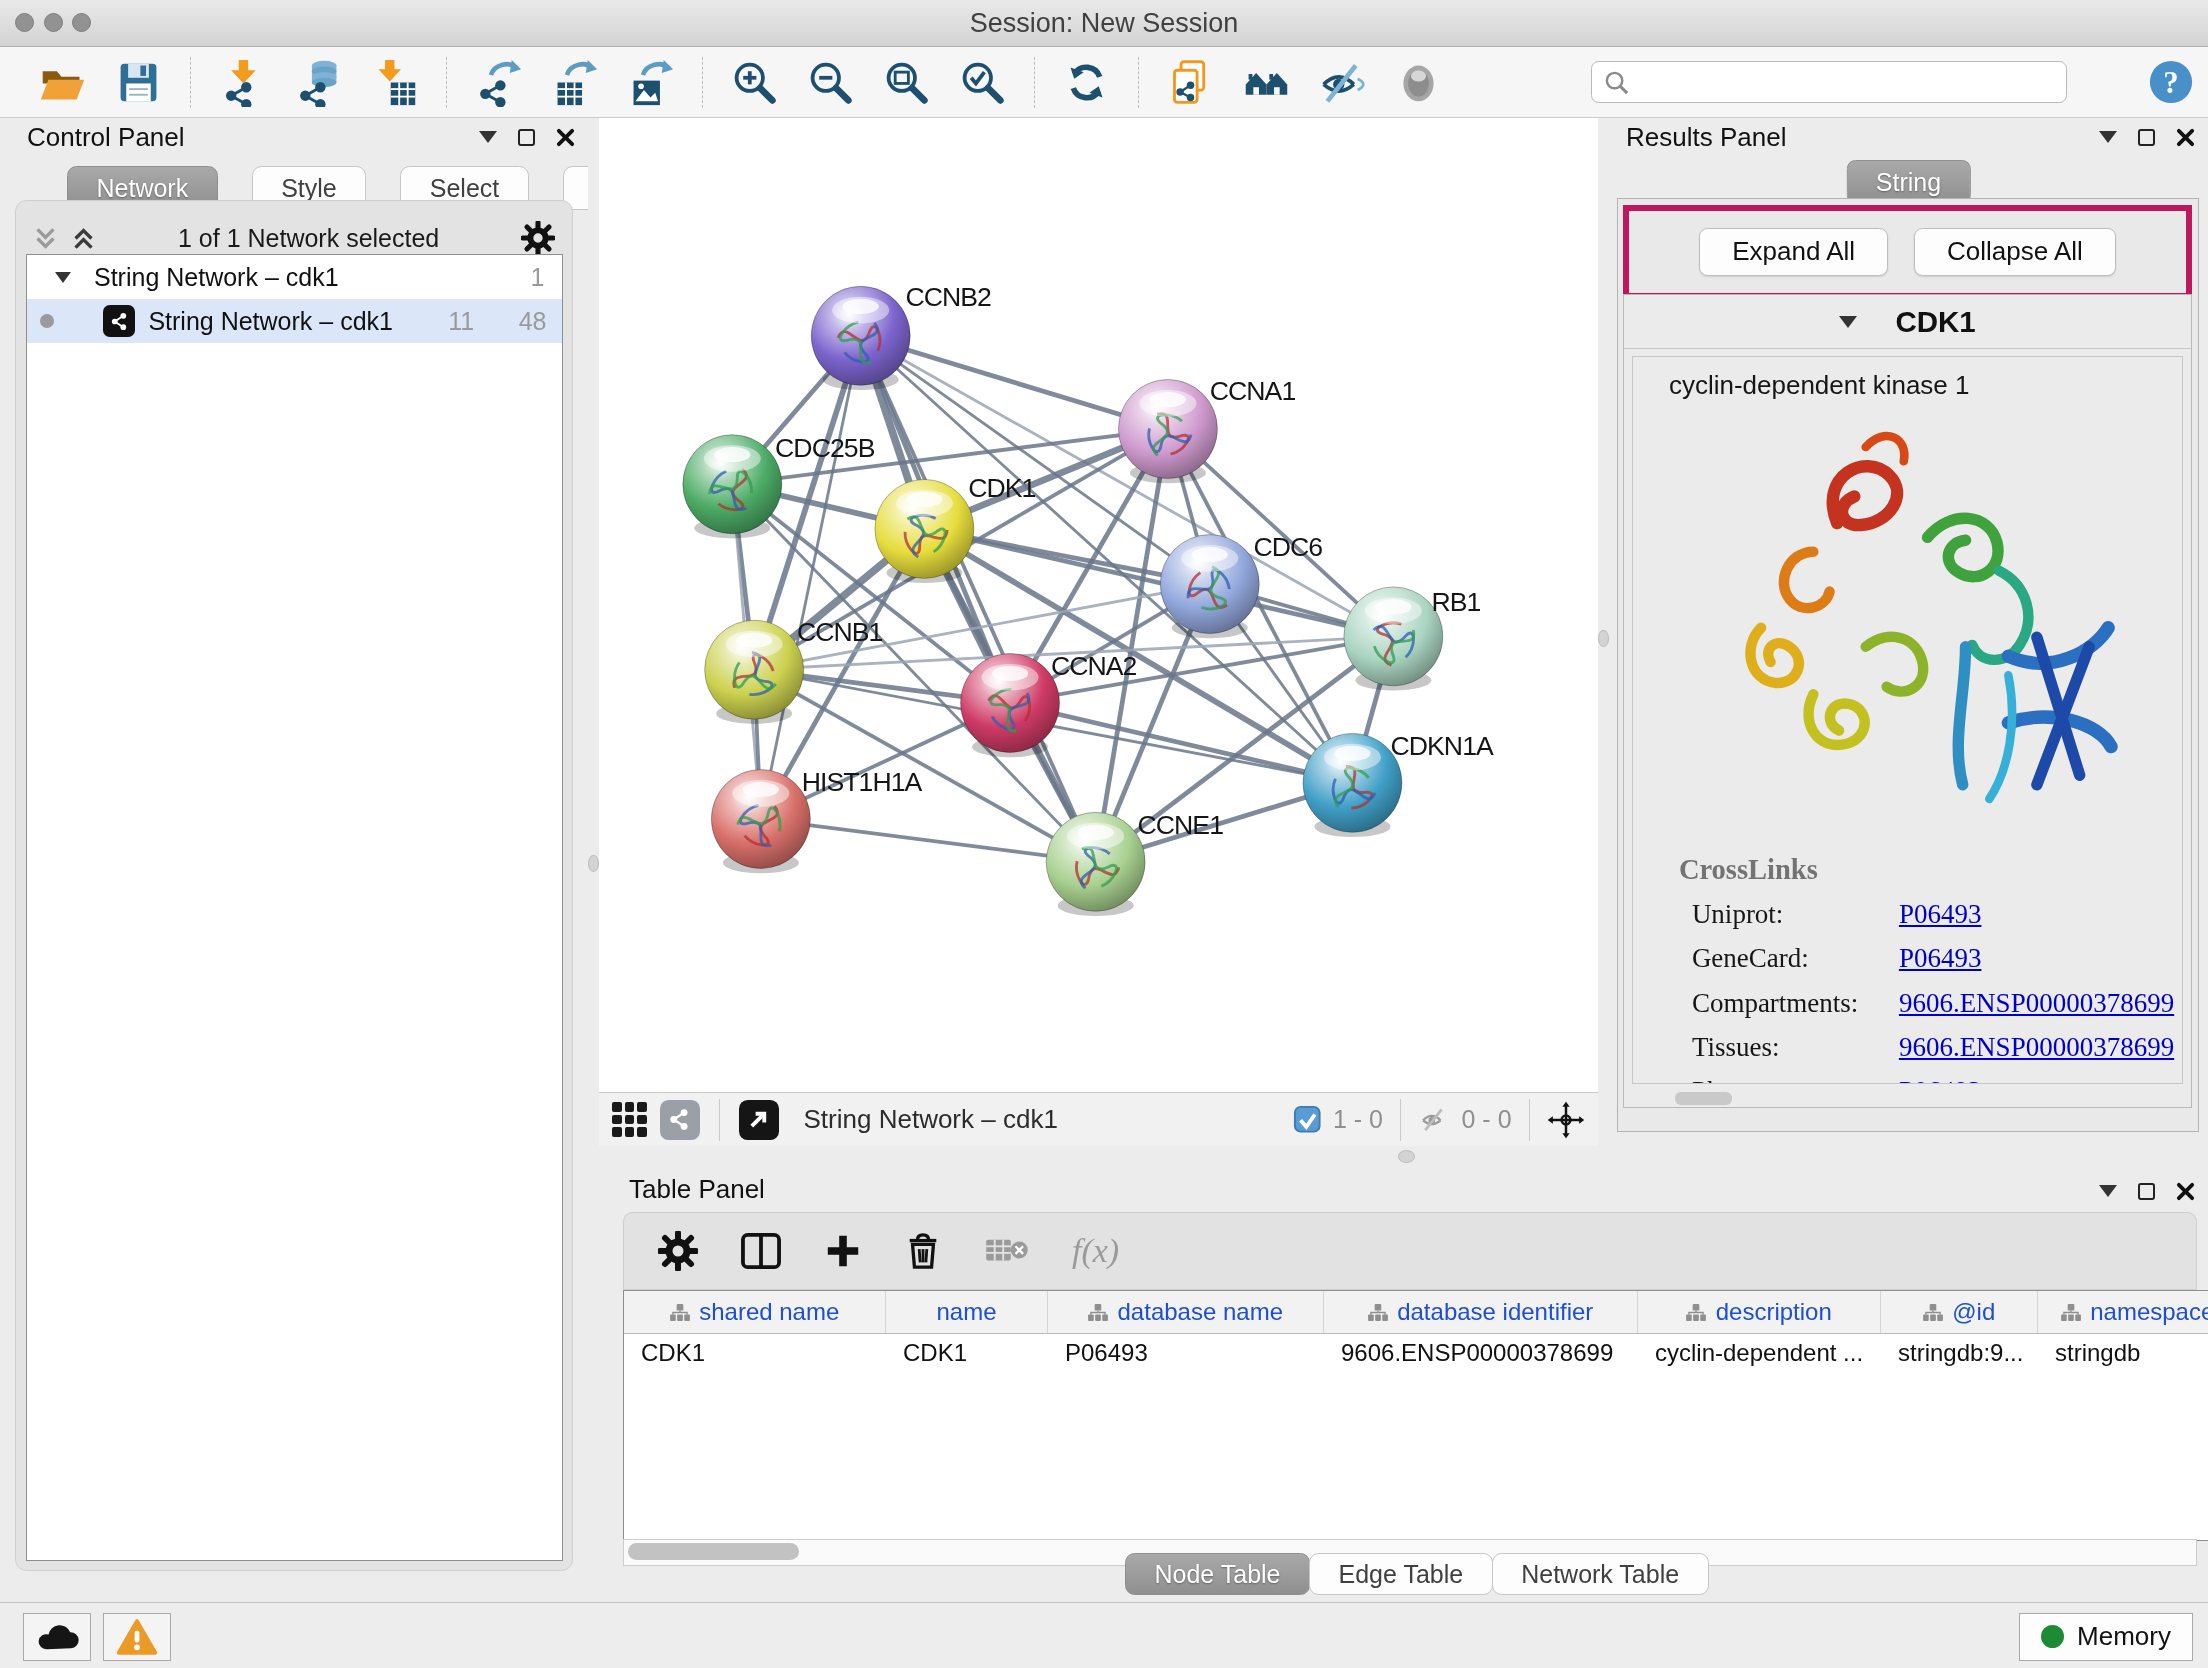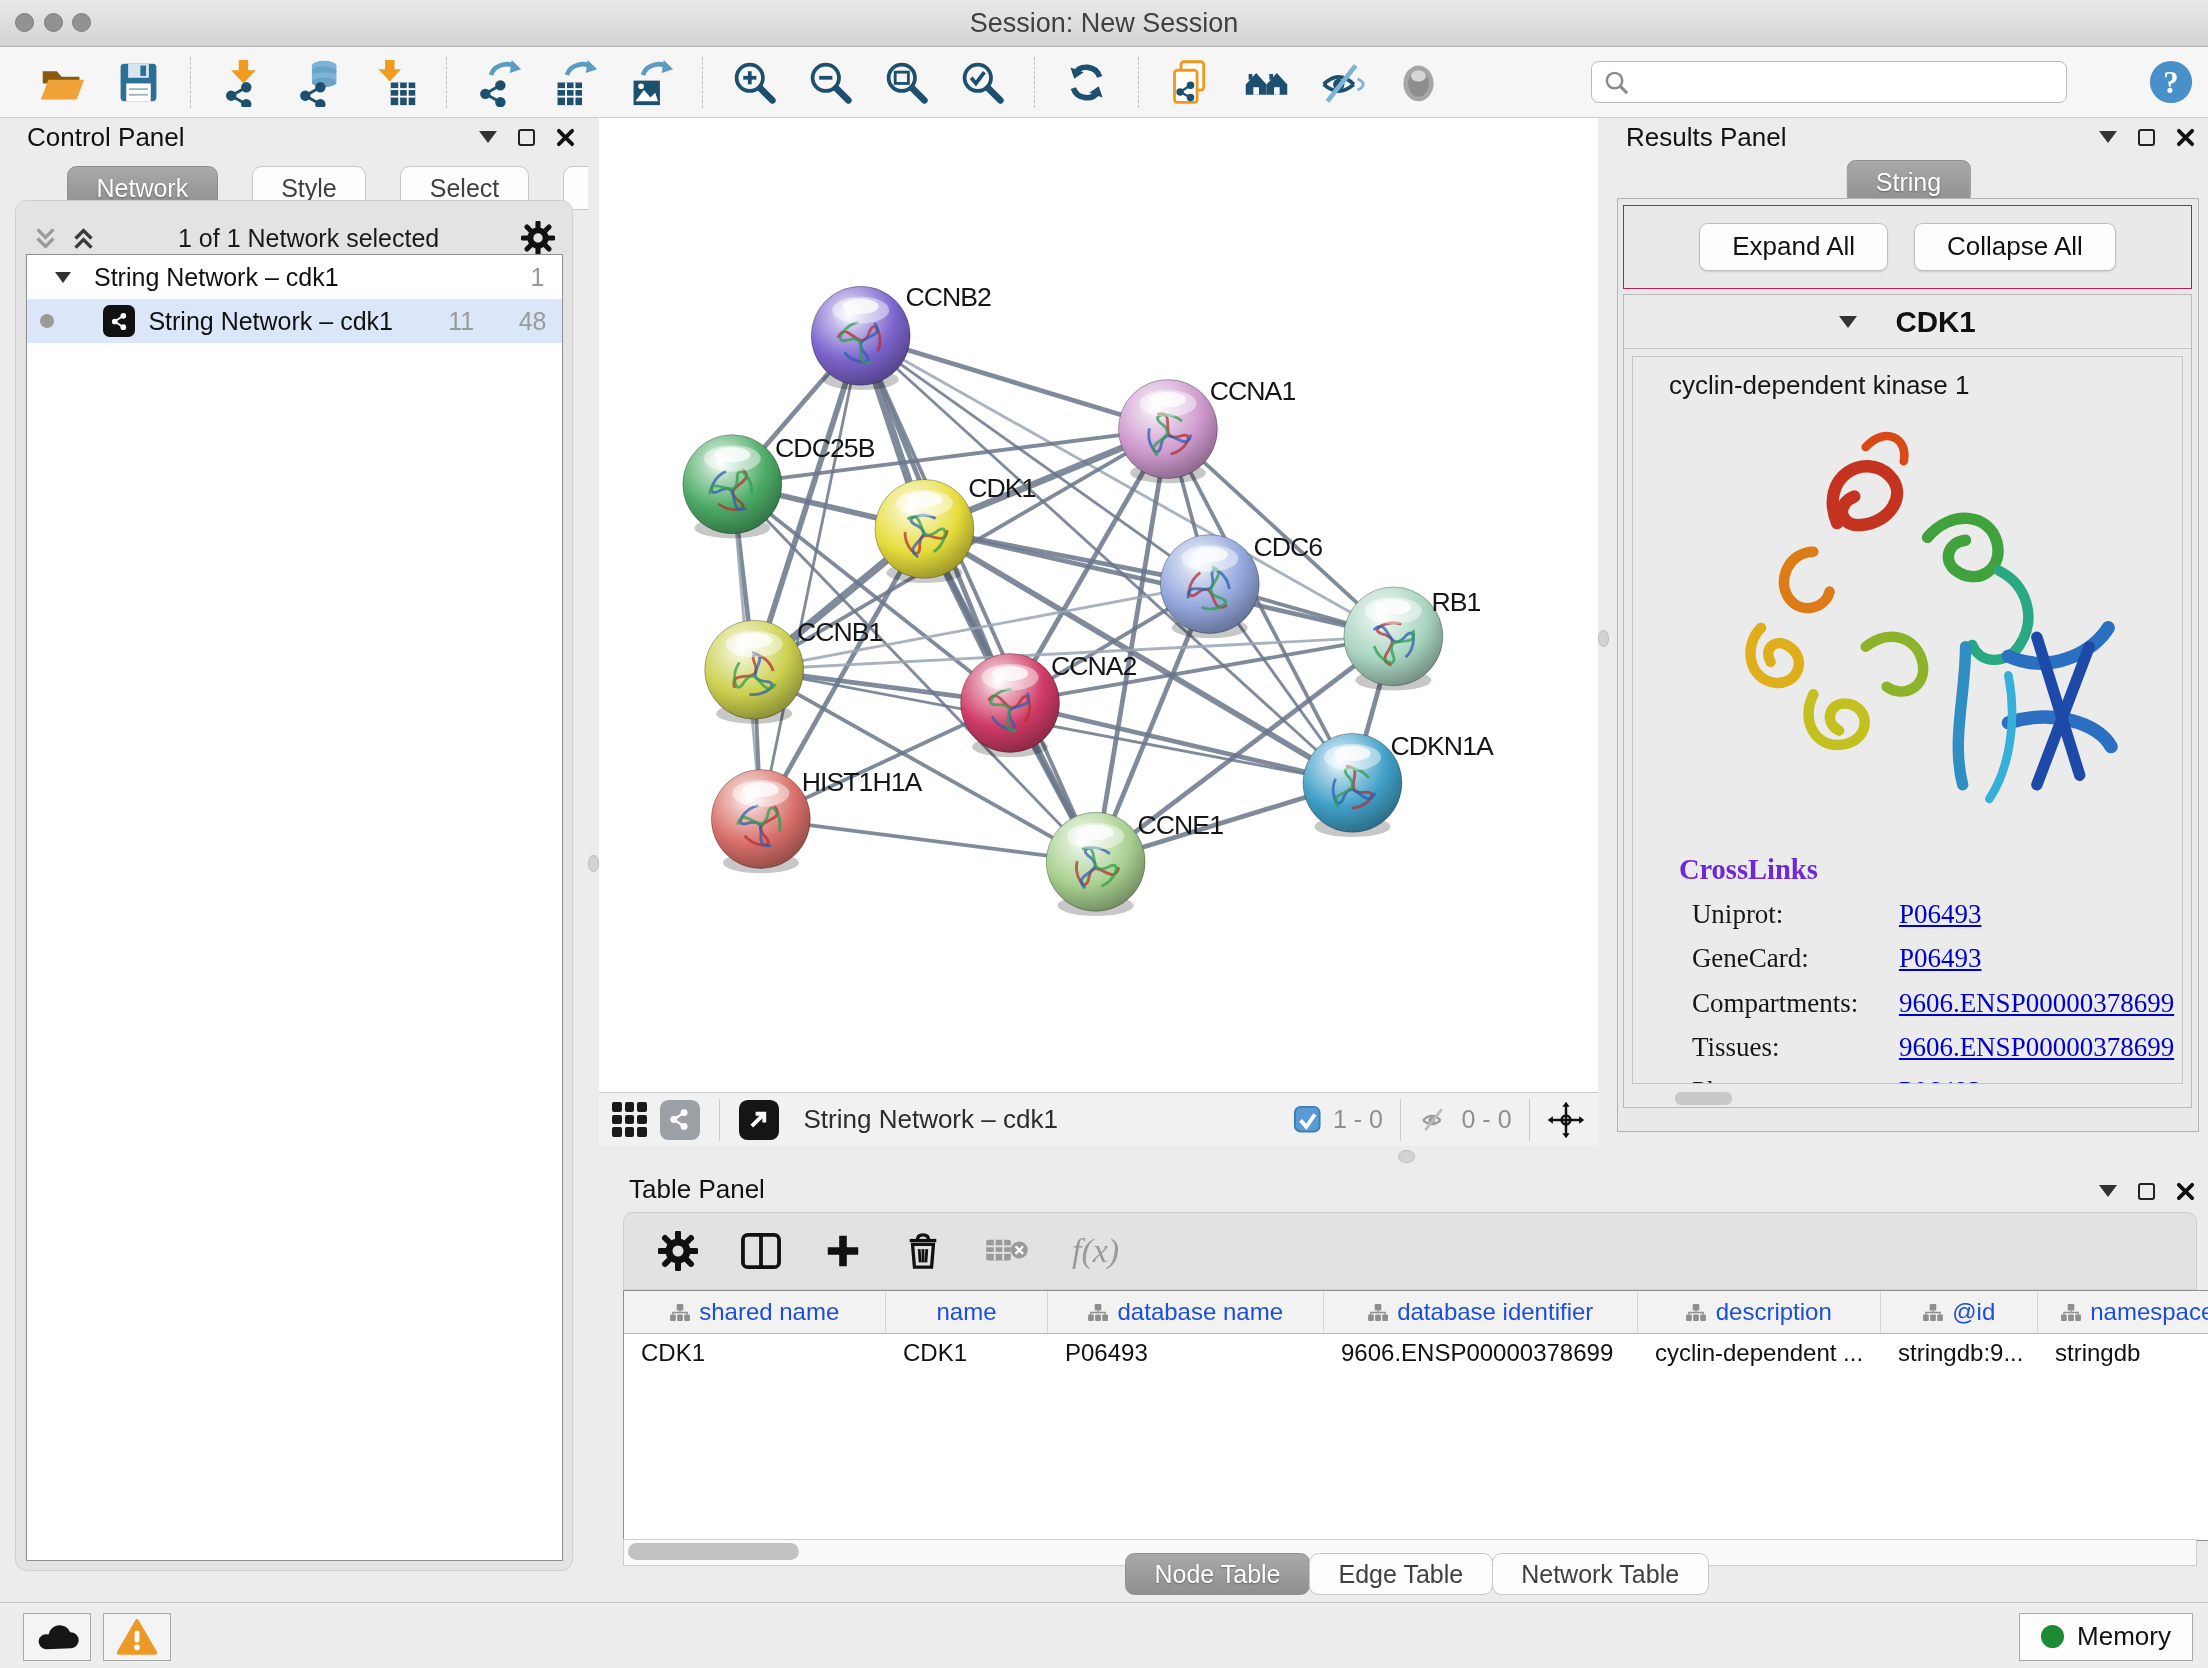--- a/index.html
+++ b/index.html
@@ -66,31 +66,31 @@
   .vt-count{font-size:25px;color:#8f8f8f;}
   .grid-ic{display:grid;grid-template-columns:repeat(3,9.5px);grid-template-rows:repeat(3,9.5px);gap:2.9px;}
   .grid-ic i{background:#1a1a1a;border-radius:1.9px;}
   .rbadge{width:40px;height:40px;border-radius:8.6px;display:flex;align-items:center;justify-content:center;}
 
   
   .results-panel{position:absolute;left:1609px;top:118px;width:599px;height:1028px;background:#ececec;}
   .rp-tab{position:absolute;left:50%;transform:translateX(-50%);top:42px;}
   .rp-box{position:absolute;left:7.6px;right:9.5px;top:80px;bottom:14.3px;background:#e9e9e9;
     border:1px solid #b3b3b3;}
-  .rp-expandbox{position:absolute;left:5.7px;right:5.7px;top:5.7px;height:82px;border:1px solid #be185d;
+  .rp-expandbox{position:absolute;left:5.7px;right:5.7px;top:5.7px;height:82px;border:6px solid #be185d;
     display:flex;align-items:center;justify-content:center;gap:26px;}
   .btn{background:#fdfdfd;border:1px solid #bdbdbd;border-radius:8.6px;font-size:26px;color:#111;
     padding:7.6px 32px;box-shadow:0 1px 1.9px rgba(0,0,0,.12);}
   .rp-entry{position:absolute;left:5.7px;right:5.7px;top:95px;bottom:23px;border:1px solid #b9b9b9;background:#ebebeb;}
   .entry-head{height:53px;display:flex;align-items:center;justify-content:center;gap:38px;
     border-bottom:1px solid #c6c6c6;}
   .entry-name{font-size:29.5px;font-weight:bold;color:#111;}
   .entry-inner{position:absolute;left:7.6px;right:7.6px;top:61px;bottom:23px;border:1px solid #c6c6c6;background:#ebebeb;overflow:hidden;}
   .entry-desc{font-size:26px;color:#161616;margin:13.3px 0 0 36px;}
-  .xl-title{font-family:"Liberation Serif",serif;font-weight:bold;font-size:28.5px;color:#6d28d9;margin:17px 0 0 46px;}
+  .xl-title{font-family:"Liberation Serif",serif;font-weight:bold;font-size:28.5px;color:#737373;margin:17px 0 0 46px;}
   .xl-row{display:flex;margin:13.3px 0 0 59px;font-family:"Liberation Serif",serif;font-size:27px;color:#161616;}
   .xl-label{width:207px;flex:0 0 auto;}
   .xl-link{color:#0000cc;text-decoration:underline;}
   .rp-thumb{position:absolute;left:51px;bottom:1.9px;width:57px;height:13.3px;background:#c9c9c9;border-radius:5.7px;}
 
   
   .table-panel{position:absolute;left:599px;top:1172px;width:1609px;height:430px;background:#ececec;}
   .tp-toolbar{position:absolute;left:24px;right:11.4px;top:40px;height:78px;background:#e2e2e2;
     border:1px solid #cdcdcd;border-radius:9.5px 9.5px 0 0;display:flex;align-items:center;gap:42px;
     padding:0 34px;box-sizing:border-box;}

